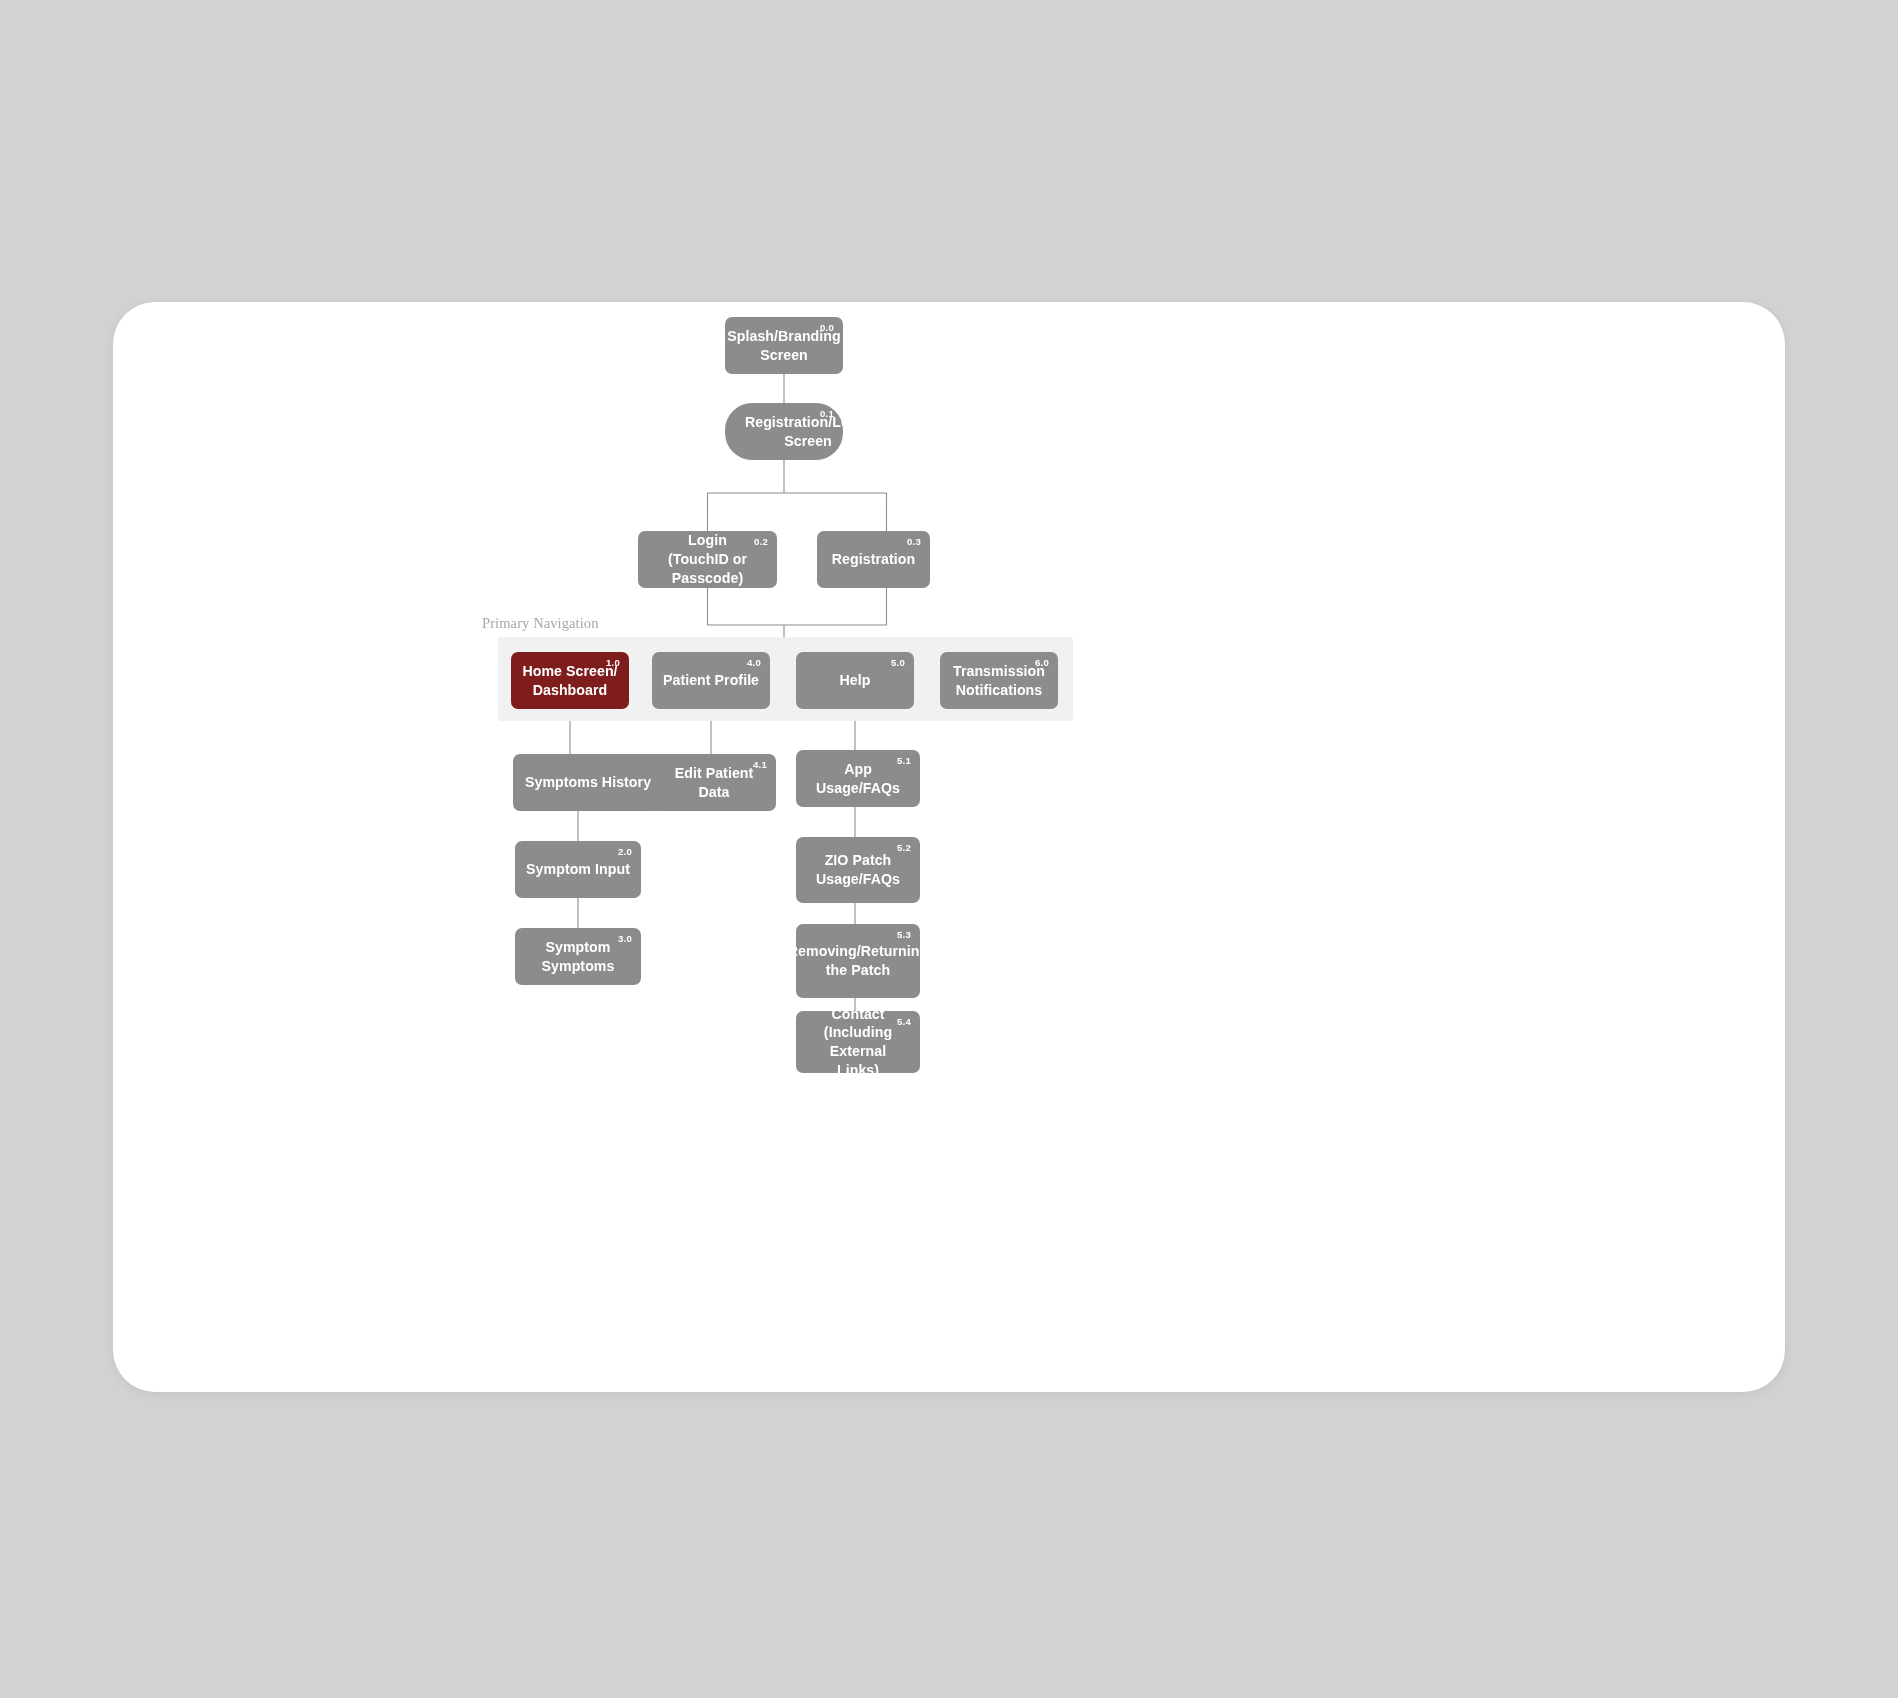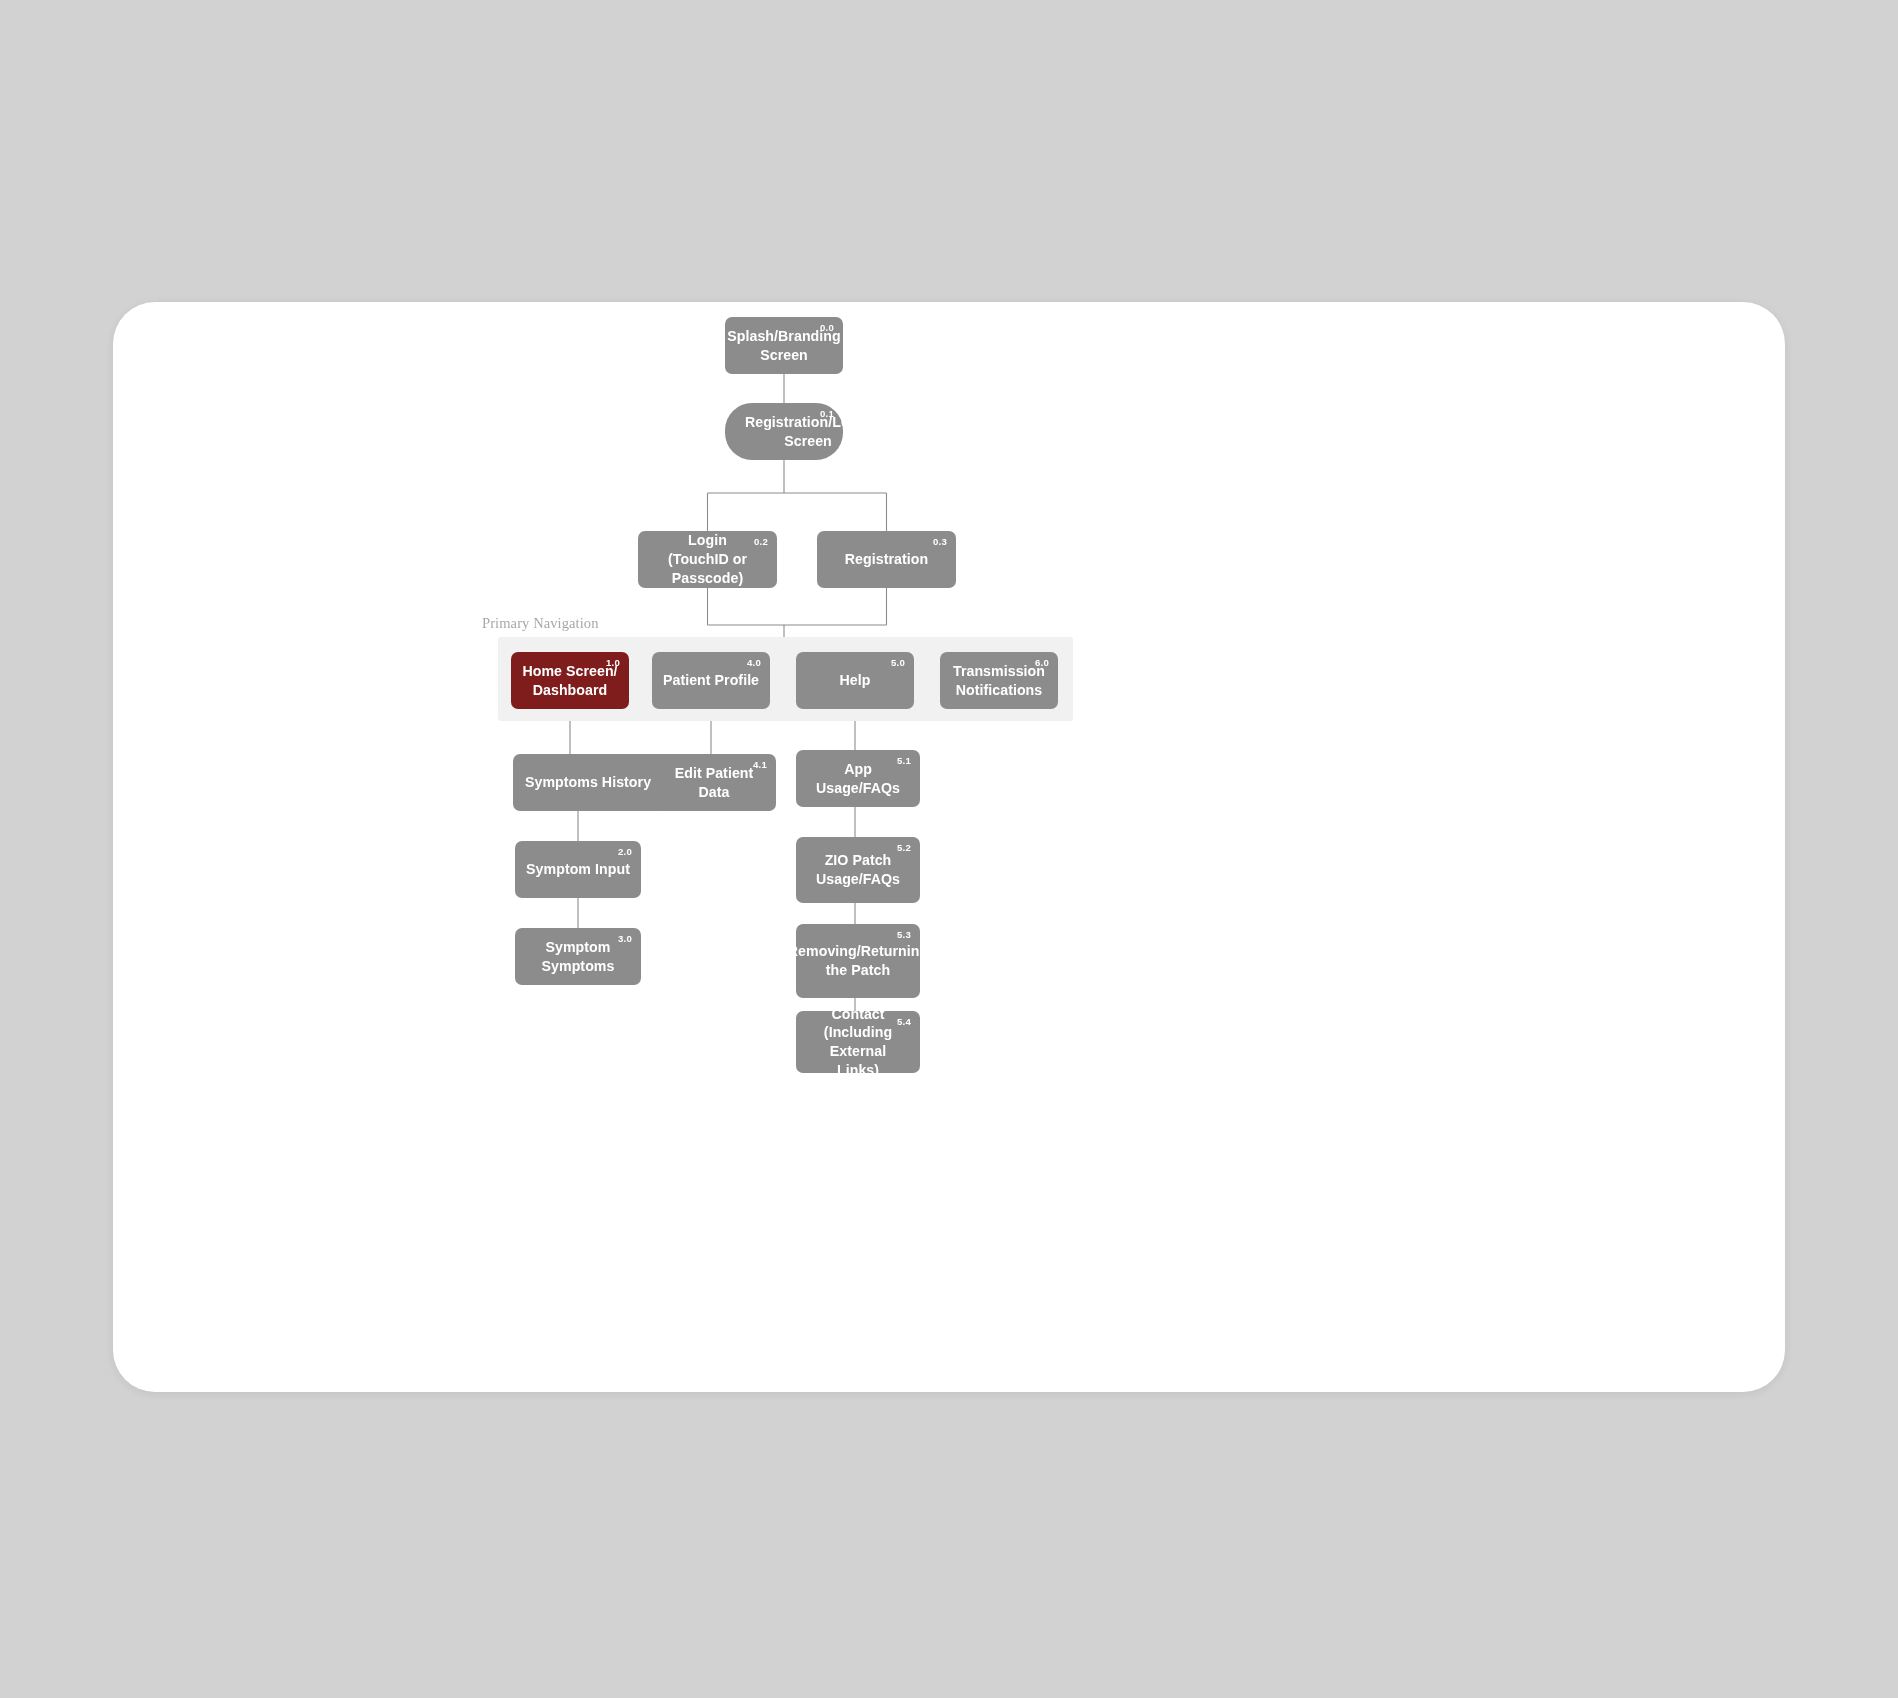--- a/index.html
+++ b/index.html
@@ -127,21 +127,21 @@
       <div class="node" style="left: 612px; top: 101px; width: 118px; height: 57px; background: rgb(140, 140, 140); border-radius: 27px;">
         <span class="node-badge" style="color: rgb(255, 255, 255);">0.1</span>
         <span class="node-label" style="color: rgb(255, 255, 255); margin-left: 48px;">Registration/Login
 Screen</span>
       </div>
       <div class="node" style="left: 525px; top: 229px; width: 139px; height: 57px; background: rgb(140, 140, 140);">
         <span class="node-badge" style="color: rgb(255, 255, 255);">0.2</span>
         <span class="node-label" style="color: rgb(255, 255, 255);">Login
 (TouchID or Passcode)</span>
       </div>
-      <div class="node" style="left: 704px; top: 229px; width: 139px; height: 57px; background: rgb(140, 140, 140);">
+      <div class="node" style="left: 704px; top: 229px; width: 113px; height: 57px; background: rgb(140, 140, 140);">
         <span class="node-badge" style="color: rgb(255, 255, 255);">0.3</span>
         <span class="node-label" style="color: rgb(255, 255, 255);">Registration</span>
       </div>
       <div class="node" style="left: 398px; top: 350px; width: 118px; height: 57px; background: #7f1d1d;">
         <span class="node-badge" style="color: rgb(255, 255, 255);">1.0</span>
         <span class="node-label" style="color: rgb(255, 255, 255);">Home Screen/
 Dashboard</span>
       </div>
       <div class="node" style="left: 539px; top: 350px; width: 118px; height: 57px; background: rgb(140, 140, 140);">
         <span class="node-badge" style="color: rgb(255, 255, 255);">4.0</span>

